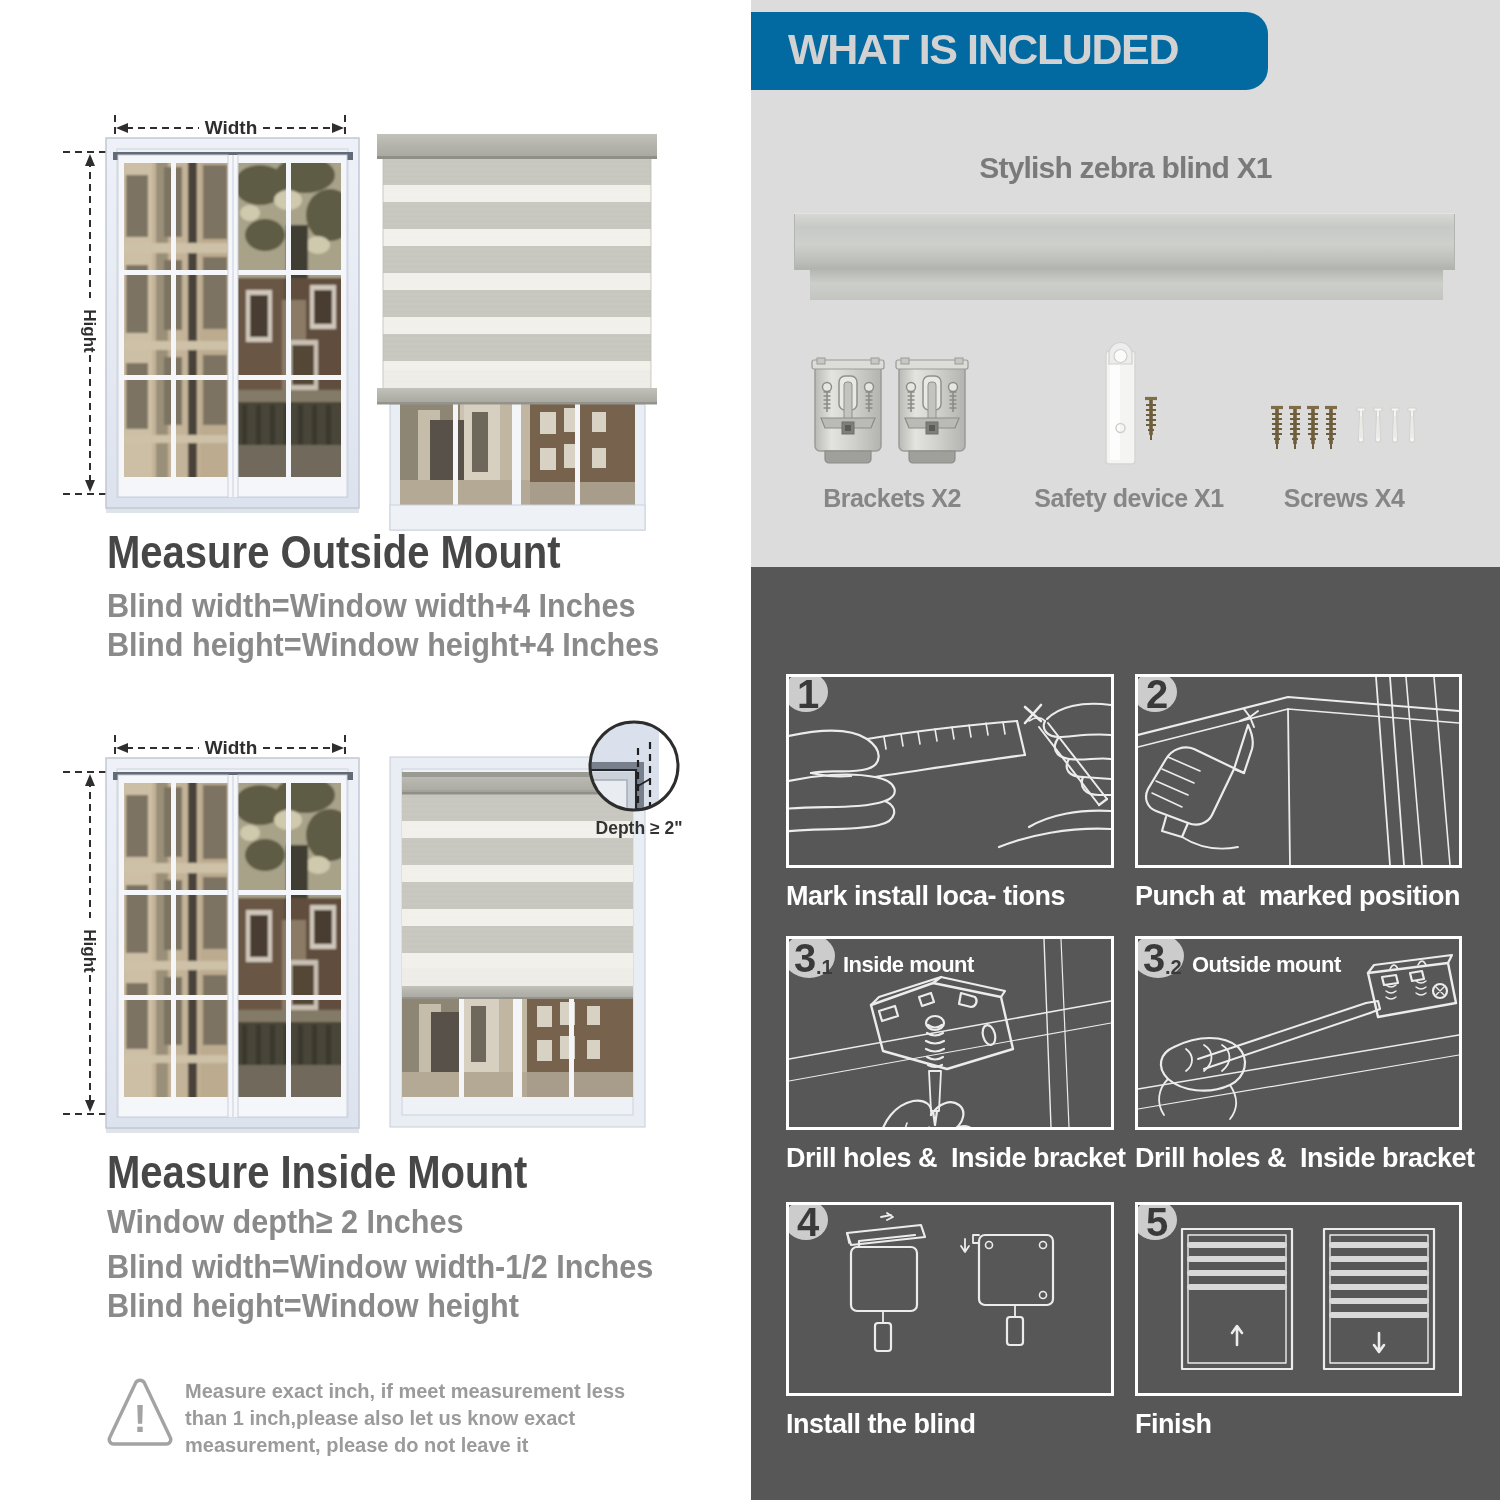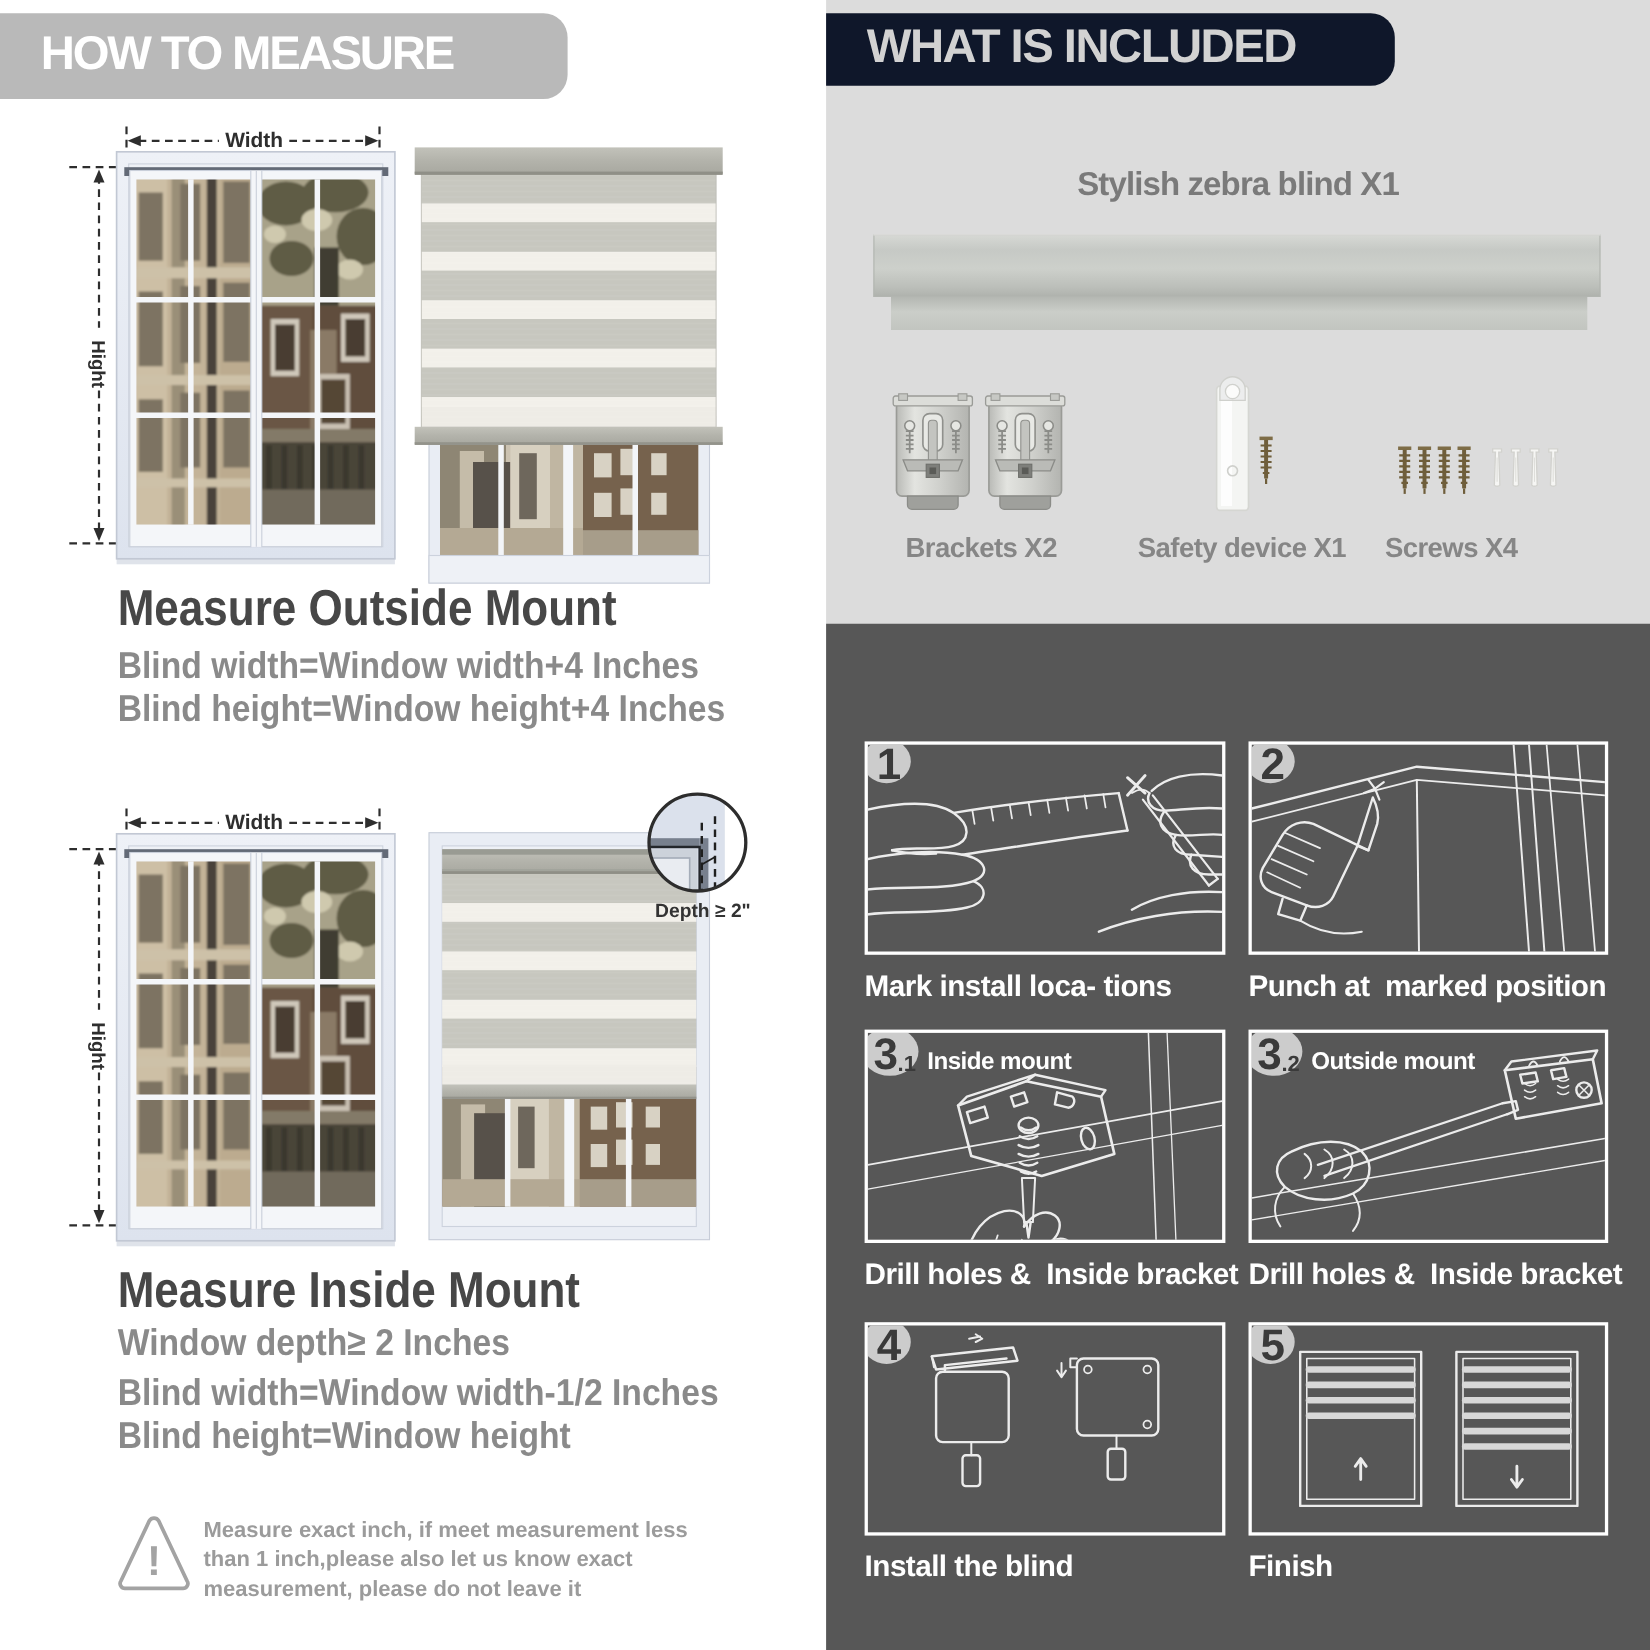--- a/index.html
+++ b/index.html
@@ -4,39 +4,36 @@
 <style>
   html,body{margin:0;padding:0;}
   #page{position:relative;width:1500px;height:1500px;background:#ffffff;overflow:hidden;
         font-family:"Liberation Sans",sans-serif;font-weight:bold;}
   .abs{position:absolute;}
   
   .h1box{left:0;top:12px;width:516px;height:78px;background:#b9b9b9;border-radius:0 22px 22px 0;}
   .h1box span{position:absolute;left:37px;top:50%;transform:translateY(-54%);color:#fff;font-size:43px;letter-spacing:-2px;}
   
   #rightTop{left:751px;top:0;width:749px;height:567px;background:#dcdcdc;}
-  .h2box{left:0;top:12px;width:517px;height:66px;background:#0f172a;border-radius:0 22px 22px 0;}
+  .h2box{left:0;top:12px;width:517px;height:78px;background:#0369a1;border-radius:0 22px 22px 0;}
   .h2box span{position:absolute;left:37px;top:50%;transform:translateY(-54%);color:#d2d2d2;font-size:43px;letter-spacing:-1.4px;}
   #rightBottom{left:751px;top:567px;width:749px;height:933px;background:#575757;}
   .h3box{left:0;top:10px;width:616px;height:81px;background:#ffffff;border-radius:0 24px 24px 0;}
   .h3box span{position:absolute;left:36px;top:50%;transform:translateY(-52%) scaleX(0.84);transform-origin:0 50%;color:#454545;font-size:48px;letter-spacing:0;white-space:nowrap;}
   .t-title{color:#474747;font-size:46px;letter-spacing:0;transform:scaleX(0.87);transform-origin:0 50%;white-space:nowrap;}
   .t-sub{color:#8a8a8a;font-size:34px;letter-spacing:0;transform:scaleX(0.9);transform-origin:0 50%;white-space:nowrap;}
   .t-note{color:#9b9b9b;font-size:20px;line-height:27px;letter-spacing:0;}
   .t-lab{color:#868686;font-size:25px;letter-spacing:-0.5px;}
   .cap{color:#ffffff;font-size:27px;letter-spacing:-0.5px;white-space:nowrap;}
   .panel{border:3px solid #ffffff;background:#575757;box-sizing:border-box;}
 </style>
 </head>
 <body>
 <div id="page">
 
-  <div class="abs h1box">
-      <span>HOW TO MEASURE</span>
-    </div>
 
   <div class="abs" id="winA1" style="left:60px;top:105px;">
   <svg width="310" height="410" viewBox="0 0 310 410">
     <defs>
       <linearGradient id="frameg" x1="0" y1="0" x2="0" y2="1">
         <stop offset="0" stop-color="#eef1f7"></stop>
             <stop offset="1" stop-color="#dde3ee"></stop>
       </linearGradient>
       <clipPath id="glassclip">
             <rect x="62" y="58" width="221" height="314"></rect>
@@ -509,21 +506,21 @@
       <use href="#screwB" x="540" y="66"></use>
 
       <use href="#anchor" x="570" y="68"></use>
       <use href="#anchor" x="587" y="68"></use>
       <use href="#anchor" x="604" y="68"></use>
       <use href="#anchor" x="621" y="68"></use>
     </svg>
     </div>
     <div class="abs t-lab" style="left:-9px;top:484px;width:300px;text-align:center;">Brackets X2</div>
     <div class="abs t-lab" style="left:258px;top:484px;width:240px;text-align:center;">Safety device X1</div>
-    <div class="abs t-lab" style="left:508px;top:484px;width:170px;text-align:left;">Screws X4</div>
+    <div class="abs t-lab" style="left:508px;top:484px;width:170px;text-align:center;">Screws X4</div>
   </div>
 
   <div class="abs" id="rightBottom">
 
     <div class="abs panel" style="left:35px;top:107px;width:328px;height:194px;" id="p1">
     <svg width="322" height="188" viewBox="0 0 322 188">
       <g fill="none" stroke="#ececec" stroke-width="2.2" stroke-linecap="round" stroke-linejoin="round">
 
         <path d="M-5 60 C 30 52 60 50 78 62 C 95 74 92 88 78 92 C 60 97 40 92 22 96"></path>
         <path d="M-5 105 C 25 98 60 95 86 100 C 108 104 112 118 96 124 C 70 133 30 128 -5 132"></path>

